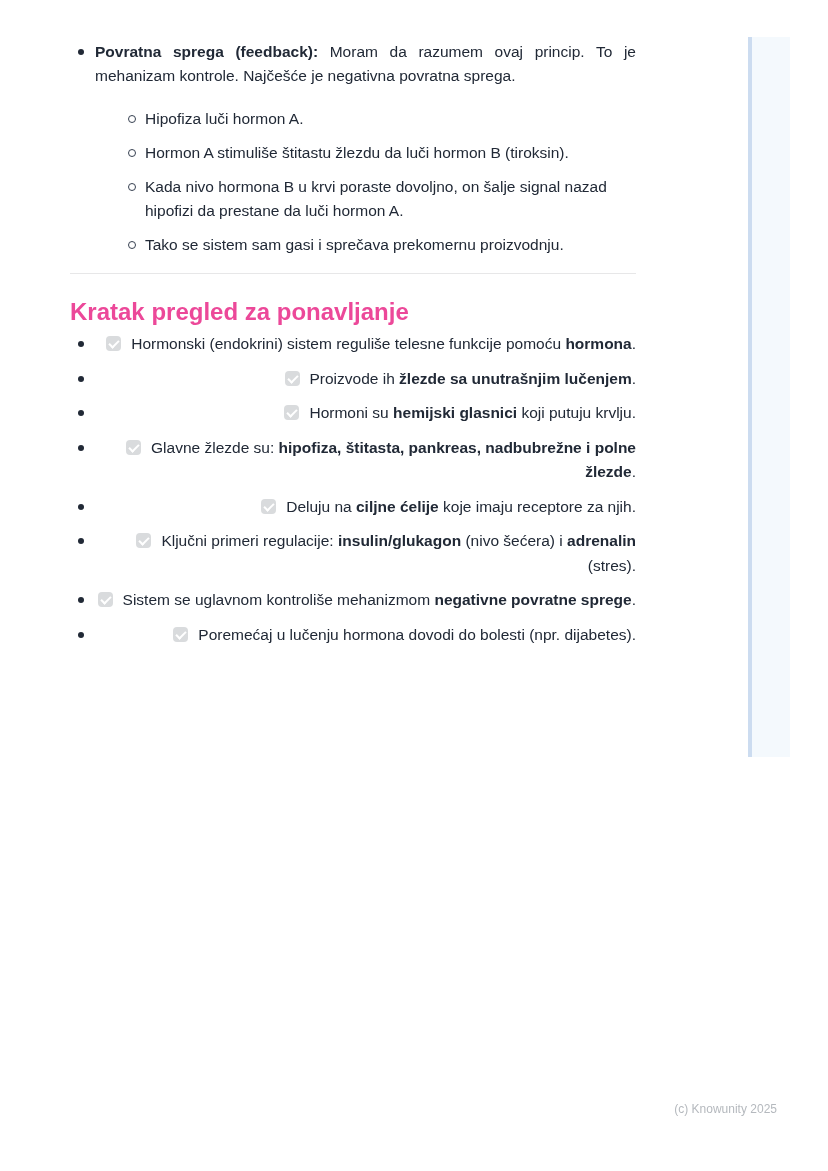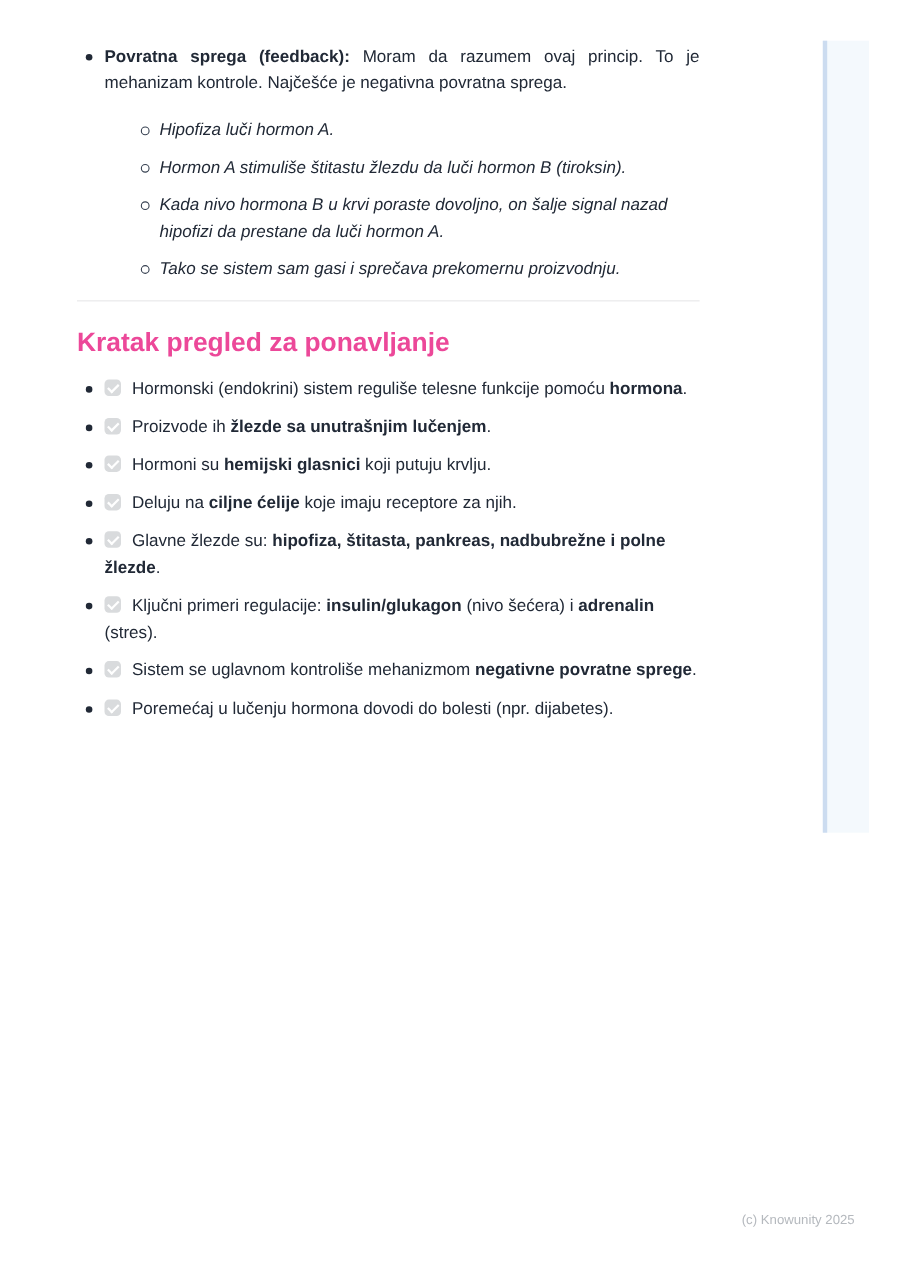--- a/index.html
+++ b/index.html
@@ -37,21 +37,20 @@
     text-align: justify;
   }
   .lead-para b { font-weight: 700; }
 
   
   .sub-list li {
     position: relative;
     padding-left: 50px;
     line-height: 24px;
     margin-bottom: 10px;
-    font-style: italic;
   }
   .sub-list .circle-marker {
     position: absolute; left: 33px; top: 8px;
     width: 6px; height: 6px;
     border: 1.5px solid #374151;
     border-radius: 50%;
     background: transparent;
   }
 
   .divider {
@@ -62,21 +61,21 @@
 
   .review-heading {
     margin: 23px 0 0 0;
     font-size: 24px;
     line-height: 30px;
     font-weight: 700;
     color: #ec4899;
   }
 
   
-  .check-list { margin-top: 15px; }
+  .check-list { margin-top: 5px; text-align: right; }
   .check-list li {
     position: relative;
     padding-left: 25px;
     line-height: 24.5px;
     margin-bottom: 10px;
   }
   .check-list .bullet-dot {
     position: absolute; left: 8px; top: 9px;
     width: 6px; height: 6px; border-radius: 50%;
     background: #212936;
@@ -144,23 +143,23 @@
 
     <h2 class="review-heading">Kratak pregled za ponavljanje</h2>
 
     <ul class="check-list">
       <li><span class="bullet-dot"></span><span class="cb"></span><span><span>Hormonski (endokrini) sistem reguliše telesne funkcije pomoću </span><b>hormona</b><span>.</span></span></li>
 
       <li><span class="bullet-dot"></span><span class="cb"></span><span><span>Proizvode ih </span><b>žlezde sa unutrašnjim lučenjem</b><span>.</span></span></li>
 
       <li><span class="bullet-dot"></span><span class="cb"></span><span><span>Hormoni su </span><b>hemijski glasnici</b><span> koji putuju krvlju.</span></span></li>
 
+      <li><span class="bullet-dot"></span><span class="cb"></span><span><span>Glavne žlezde su: </span><b>hipofiza, štitasta, pankreas, nadbubrežne i polne žlezde</b><span>.</span></span></li>
+
       <li><span class="bullet-dot"></span><span class="cb"></span><span><span>Deluju na </span><b>ciljne ćelije</b><span> koje imaju receptore za njih.</span></span></li>
-
-      <li><span class="bullet-dot"></span><span class="cb"></span><span><span>Glavne žlezde su: </span><b>hipofiza, štitasta, pankreas, nadbubrežne i polne žlezde</b><span>.</span></span></li>
 
       <li><span class="bullet-dot"></span><span class="cb"></span><span><span>Ključni primeri regulacije: </span><b>insulin/glukagon</b><span> (nivo šećera) i </span><b>adrenalin</b><span> (stres).</span></span></li>
 
       <li><span class="bullet-dot"></span><span class="cb"></span><span><span>Sistem se uglavnom kontroliše mehanizmom </span><b>negativne povratne sprege</b><span>.</span></span></li>
 
       <li><span class="bullet-dot"></span><span class="cb"></span><span><span>Poremećaj u lučenju hormona dovodi do bolesti (npr. dijabetes).</span></span></li>
     </ul>
 
   </div>
 

